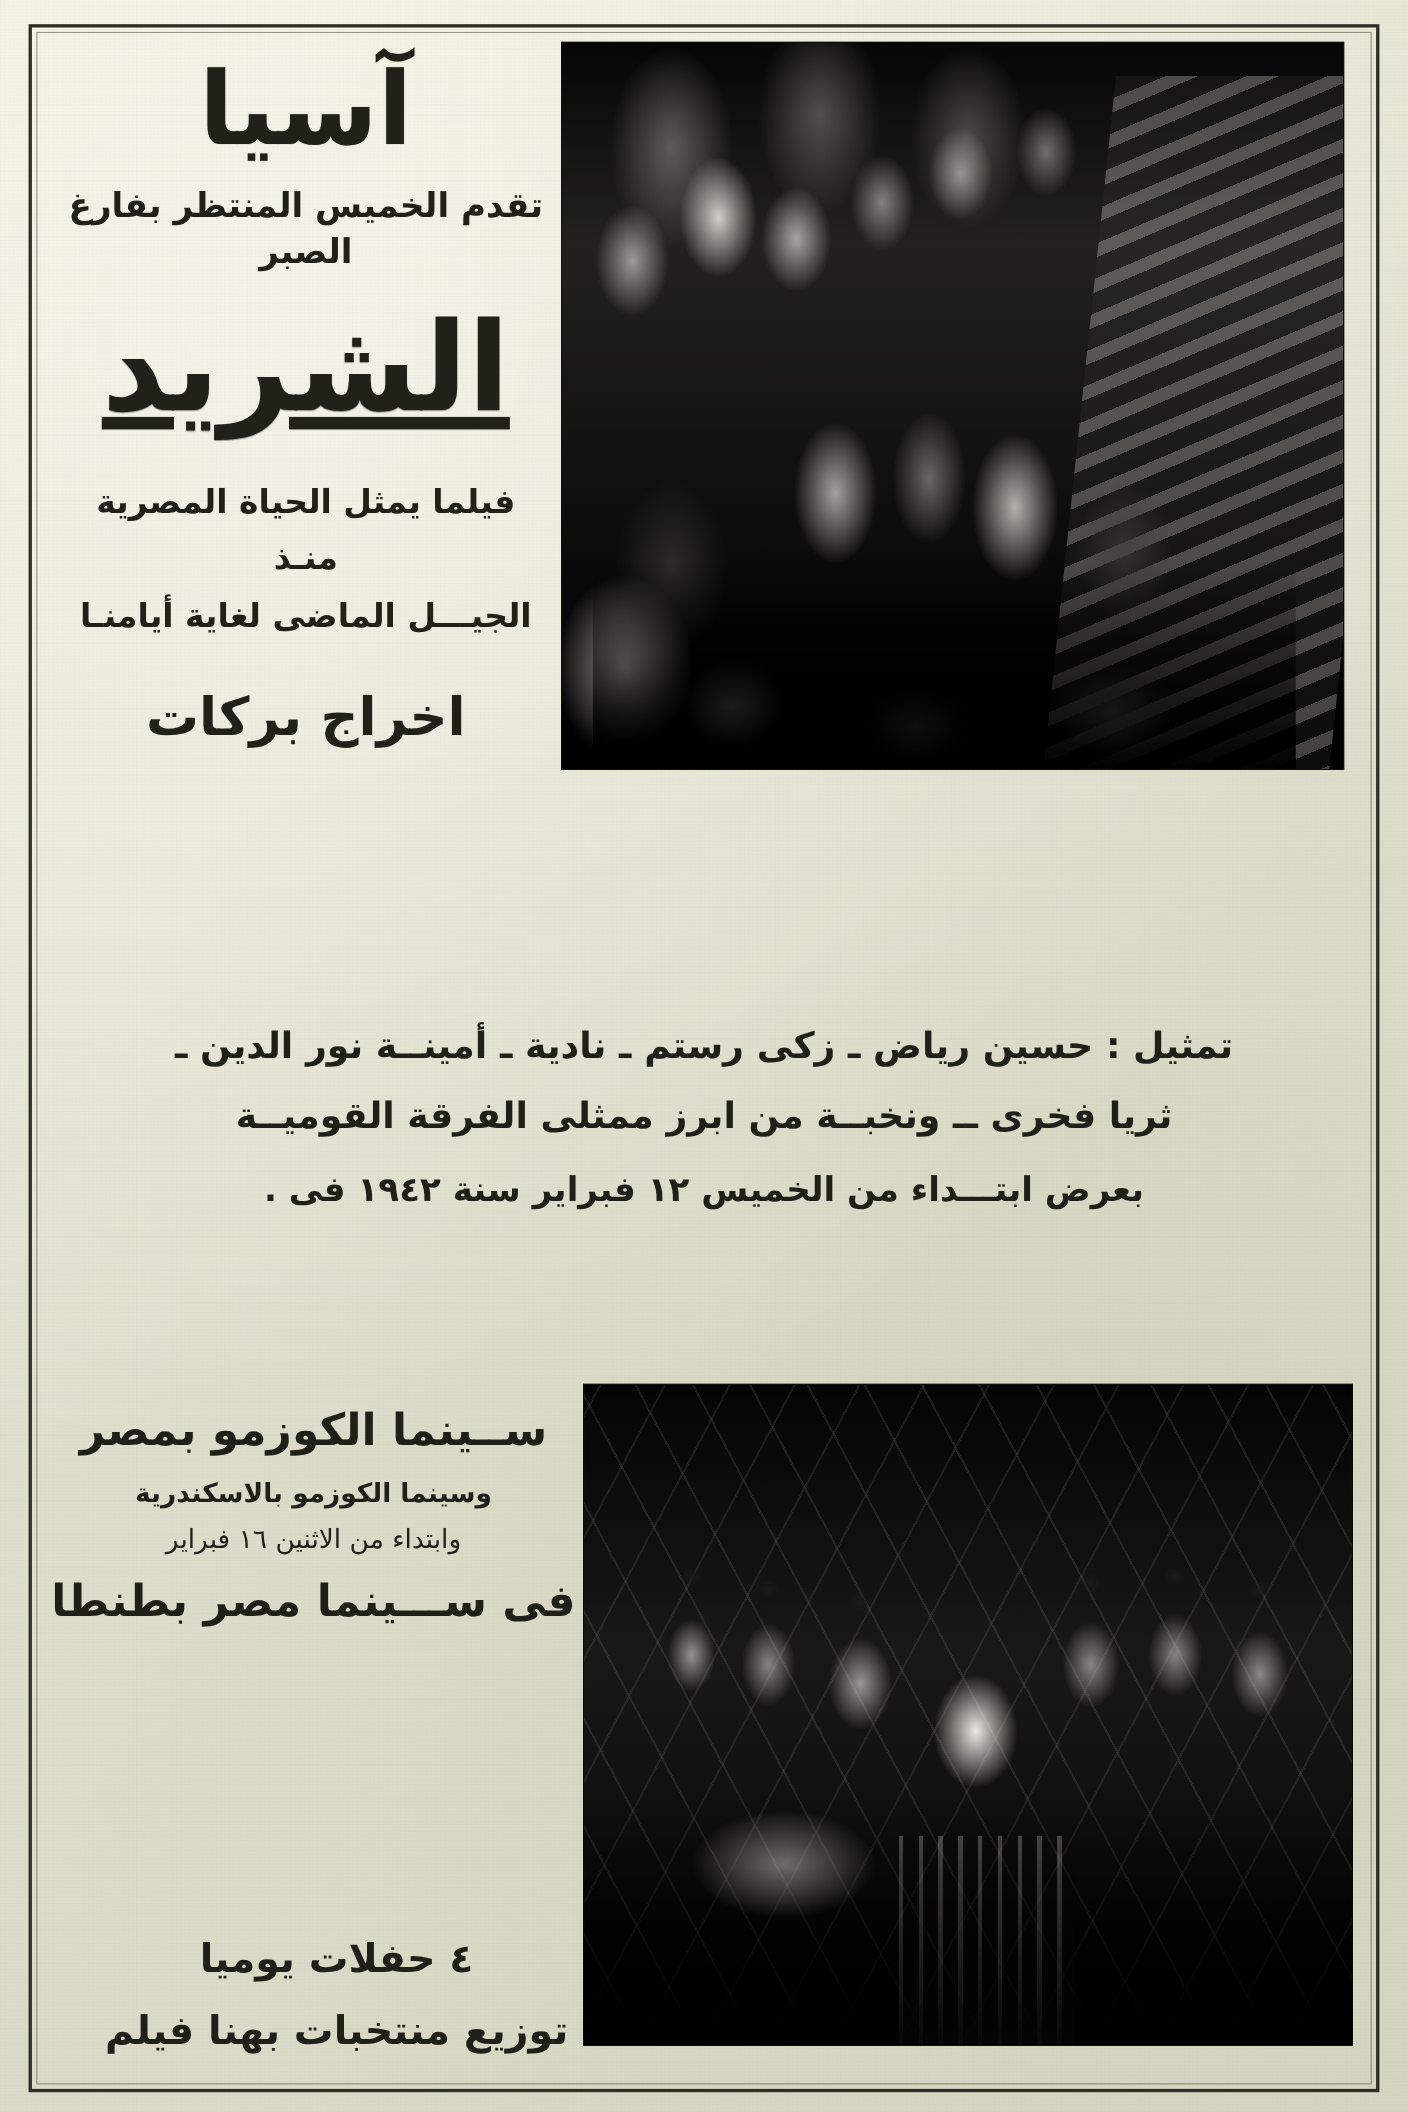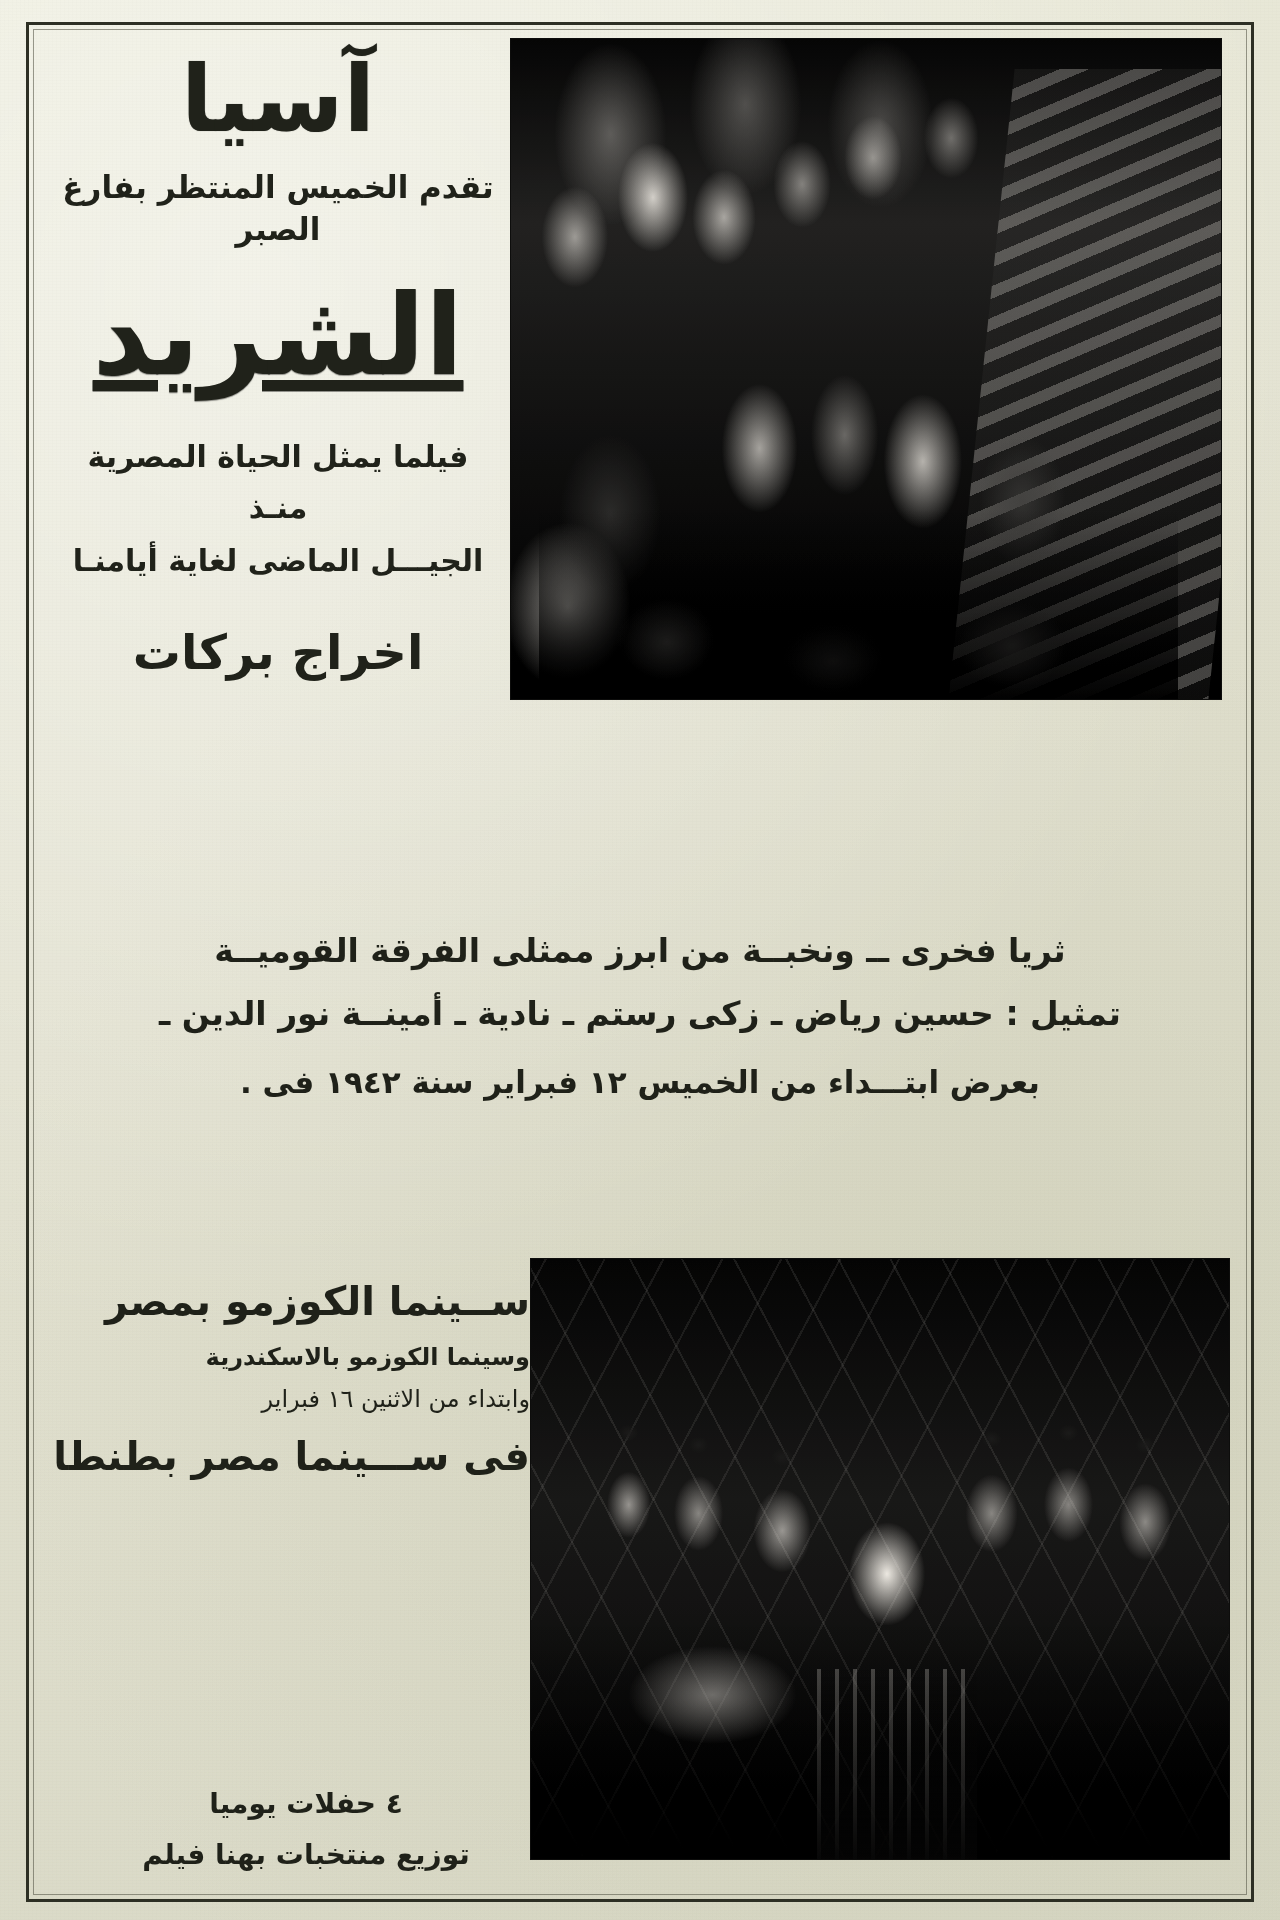--- a/index.html
+++ b/index.html
@@ -192,20 +192,21 @@
   .bottom-section {
     position: absolute;
     left: 40px; right: 40px; top: 1258px;
     height: 630px;
     display: flex;
     flex-direction: row-reverse;
   }
   .venue-col {
     width: 490px;
     direction: rtl;
+    text-align: center;
     color: #1f2119;
     padding-top: 8px;
     box-sizing: border-box;
   }
   .venue-line {
     font-size: 40px;
     line-height: 1.75;
     font-weight: bold;
     letter-spacing: 1px;
   }
@@ -271,21 +272,21 @@
 
   
   .footer-lines {
     position: absolute;
     left: 46px; width: 520px; bottom: 40px;
     direction: rtl;
     text-align: center;
     color: #1f2119;
   }
   .footer-line {
-    font-size: 28px;
+    font-size: 36px;
     line-height: 1.8;
     font-weight: 600;
   }
 </style>
 </head>
 <body>
 
 <div class="poster">
 
   <div class="paper-grain"></div>
@@ -306,22 +307,22 @@
       <div class="studio-name">آسيا</div>
       <div class="presents-line">تقدم الخميس المنتظر بفارغ الصبر</div>
       <div class="film-title">الشريد</div>
       <div class="tagline">فيلما يمثل الحياة المصرية منـذ</div>
       <div class="tagline" style="margin-top:2px">الجيـــل الماضى لغاية أيامنـا</div>
       <div class="director">اخراج بركات</div>
     </div>
   </div>
 
   <div class="credits">
+    <div class="credits-line">تمثيل : حسين رياض ـ زكى رستم ـ نادية ـ أمينــة نور الدين ـ</div>
     <div class="credits-line">ثريا فخرى ــ ونخبــة من ابرز ممثلى الفرقة القوميــة</div>
-    <div class="credits-line">تمثيل : حسين رياض ـ زكى رستم ـ نادية ـ أمينــة نور الدين ـ</div>
     <div class="release-line">بعرض ابتـــداء من الخميس ١٢ فبراير سنة ١٩٤٢ فى .</div>
   </div>
 
   <div class="bottom-section">
 
     <div class="venue-col">
       <div class="venue-line">ســينما الكوزمو بمصر</div>
       <div class="venue-line sm">وسينما الكوزمو بالاسكندرية</div>
       <div class="venue-line xs">وابتداء من الاثنين ١٦ فبراير</div>
       <div class="venue-line">فى ســـينما مصر بطنطا</div>

